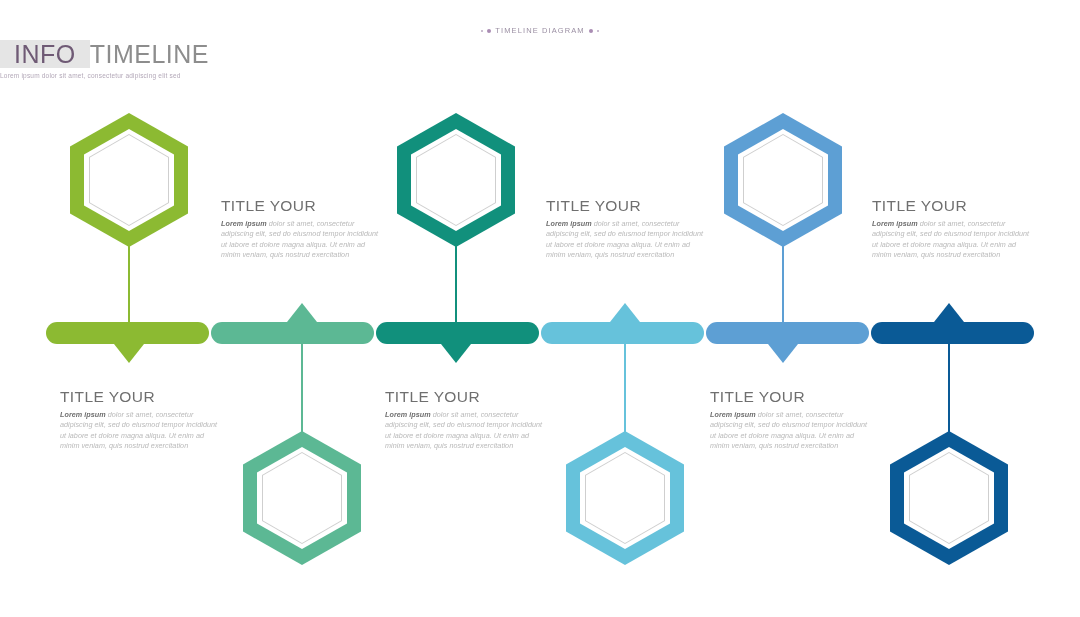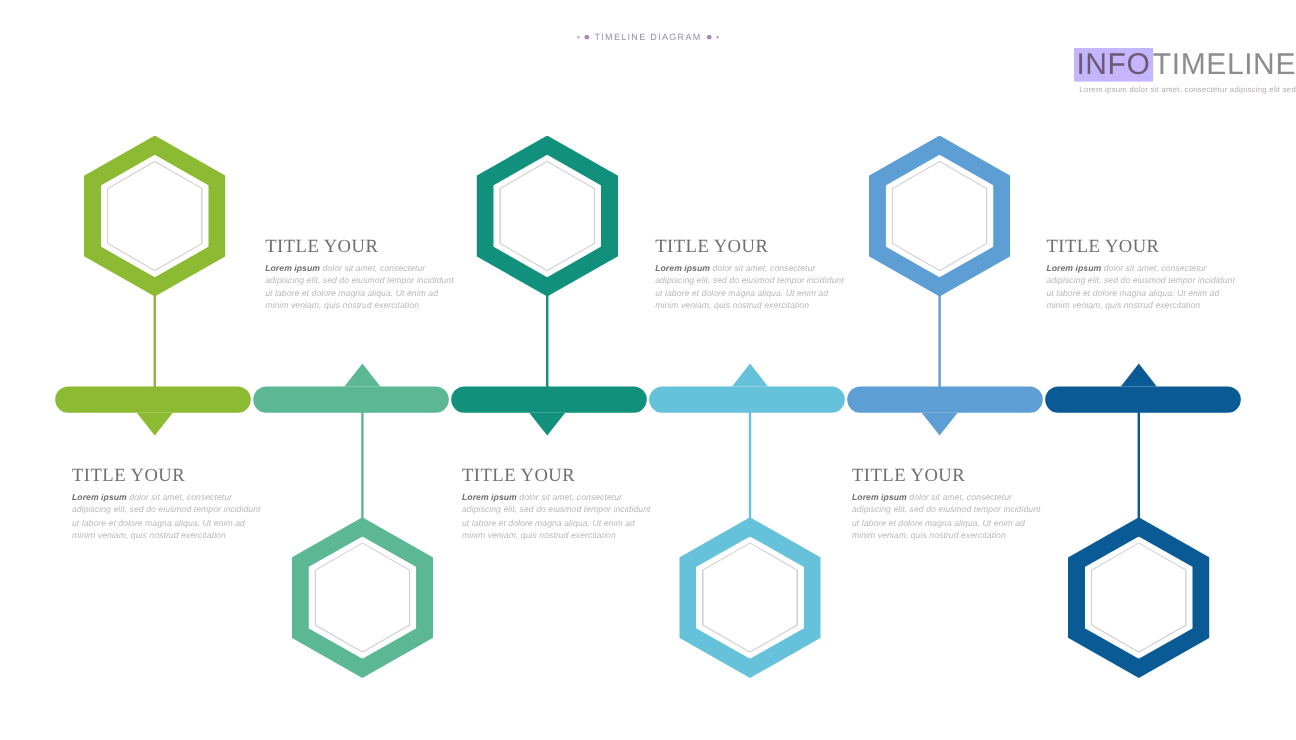--- a/index.html
+++ b/index.html
@@ -6,34 +6,34 @@
   body{
     width:1080px;height:617px;
     background:#ffffff;
     font-family:"Liberation Sans", sans-serif;
     overflow:hidden;
     position:relative;
   }
   .stage{position:absolute;inset:0;}
 
   
-  .header{position:absolute;left:0;top:26px;width:1080px;text-align:right;}
+  .header{position:absolute;left:0;top:26px;width:1080px;text-align:left;}
   .kicker{
     font-size:7.5px;letter-spacing:1.1px;color:#9b8fa3;
     display:flex;align-items:center;justify-content:center;gap:4px;
     line-height:10px;
   }
   .kdot{width:4px;height:4px;border-radius:50%;background:#a98cb3;display:inline-block;}
   .kdot.sm{width:2.5px;height:2.5px;background:#b9a8c0;}
   .title{
     margin-top:4px;font-size:25px;letter-spacing:.5px;color:#8d8d8d;
     line-height:28px;font-weight:400;
   }
   .title .hl{
-    background:#c4b5fd;color:#6f5a75;padding:0 2px;
+    background:#e5e5e5;color:#6f5a75;padding:0 14px;
   }
   .subtitle{
     margin-top:3px;font-size:6.5px;color:#b3a8b8;line-height:9px;
     letter-spacing:.2px;
   }
 
   
   .bar{position:absolute;left:45px;top:322px;width:990px;height:22px;display:flex;}
   .seg{height:22px;border-radius:11px;flex:1 1 0;margin:0 1px;}
   .hexwrap{position:absolute;}
@@ -59,21 +59,21 @@
 
   .connector{position:absolute;width:1.4px;}
   .tri{position:absolute;width:0;height:0;}
   .tri-down{border-left:15px solid transparent;border-right:15px solid transparent;}
   .tri-up{border-left:15px solid transparent;border-right:15px solid transparent;}
 
   
   .txt{position:absolute;width:160px;}
   .txt .h{
     font-size:15.5px;color:#6f6f6f;letter-spacing:.4px;line-height:18px;
-    font-weight:400;margin-bottom:4px;font-family:Liberation Serif, serif;
+    font-weight:400;margin-bottom:4px;
   }
   .txt .b{
     font-size:7.2px;line-height:10.4px;color:#b9b9b9;letter-spacing:.05px;font-style:italic;
   }
   .txt .b b{color:#6f6f6f;font-weight:bold;}
 
   
 </style>
 </head>
 <body>

